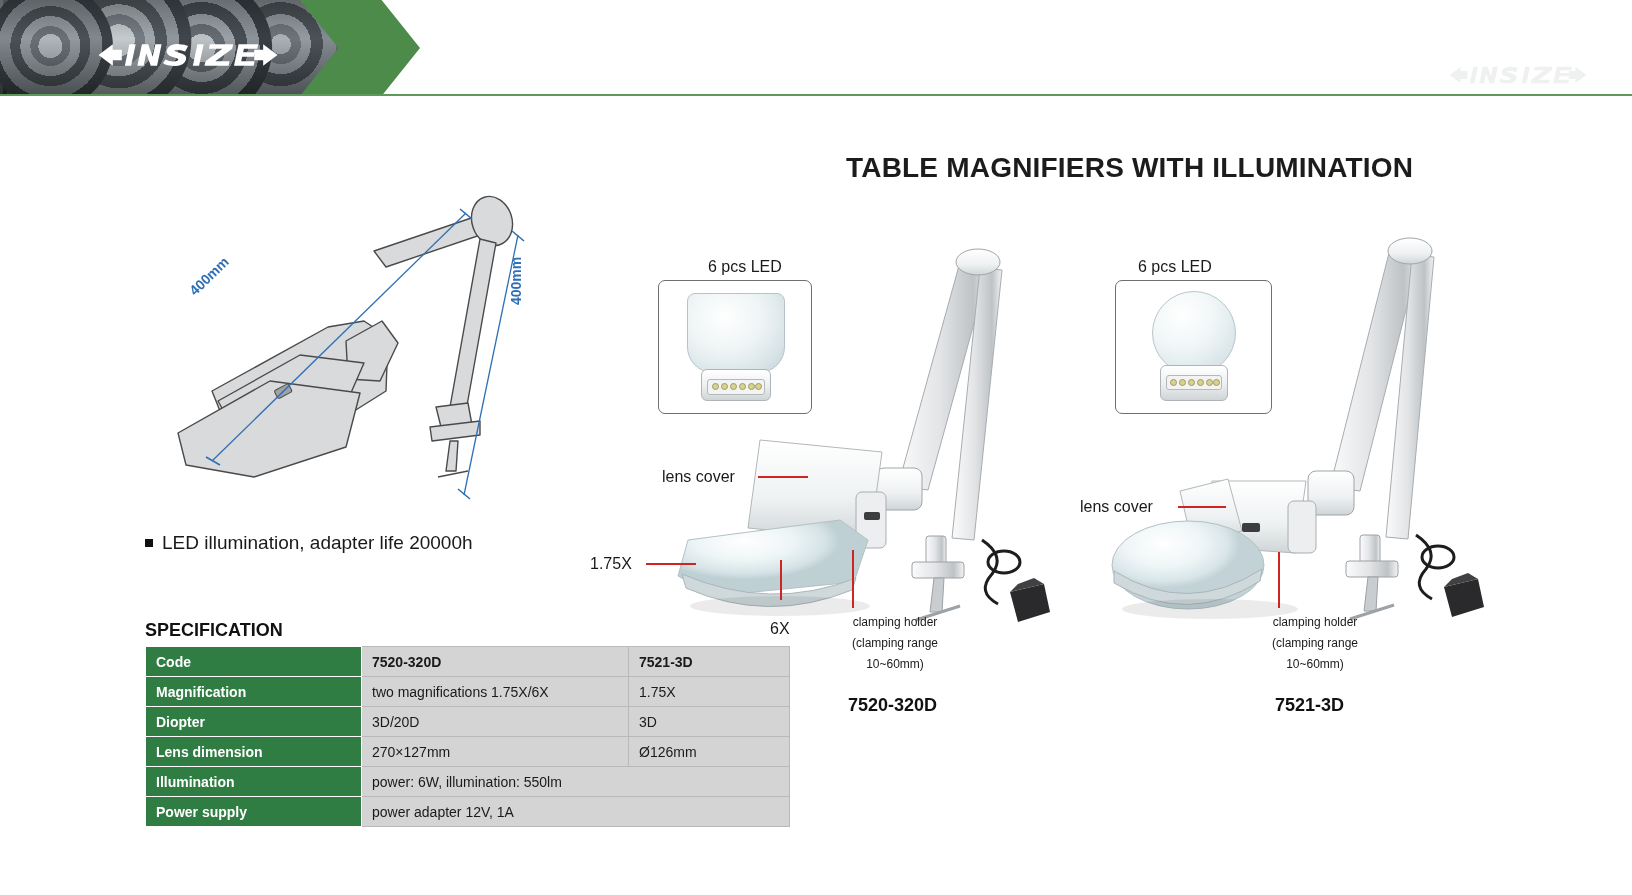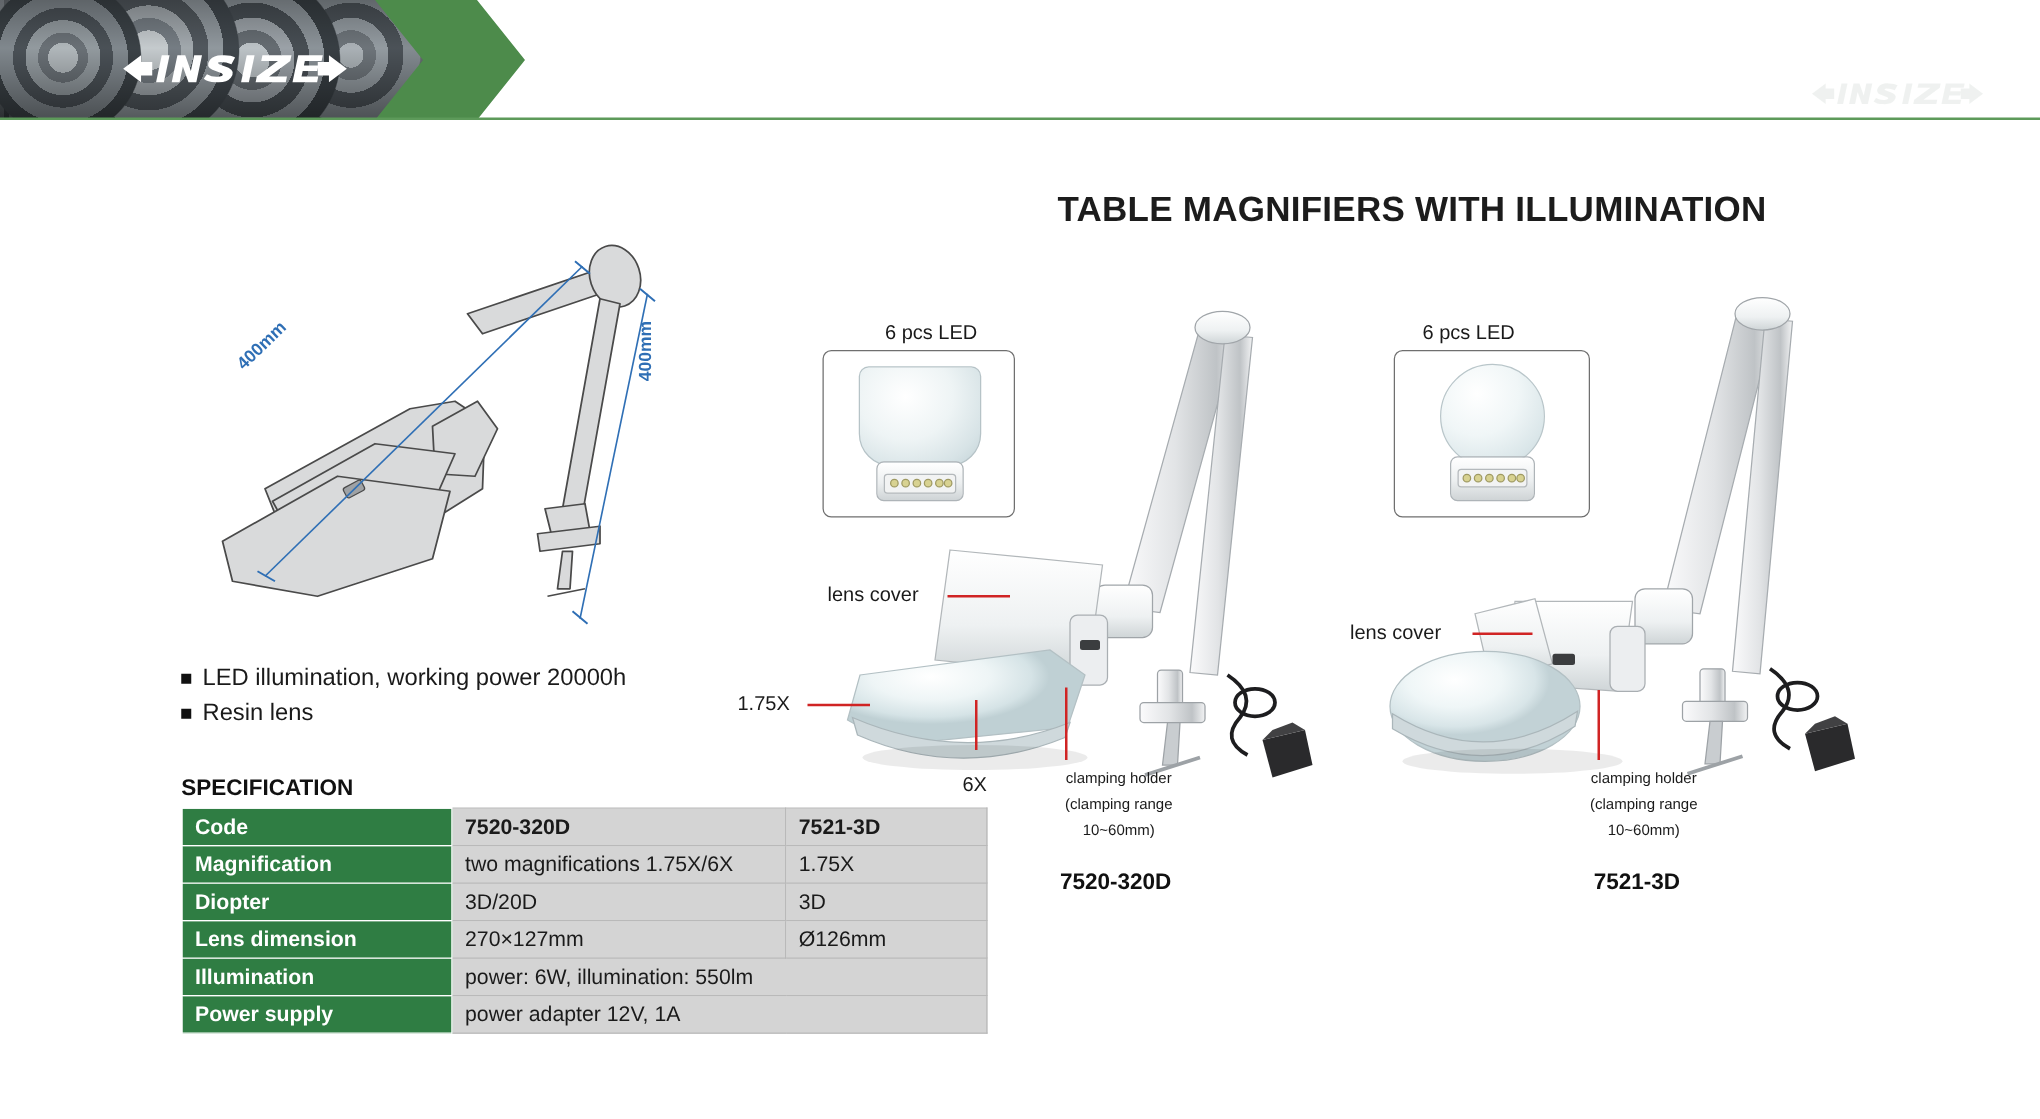--- a/index.html
+++ b/index.html
@@ -81,21 +81,21 @@
   
   .spec-head{
     position:absolute;left:145px;top:620px;
     font-size:18px;font-weight:bold;color:#111;text-align:center;
   }
   .spec-table{
     position:absolute;left:145px;top:646px;width:645px;
     border-collapse:collapse;table-layout:fixed;
   }
   .spec-table td{
-    height:29px;padding:0 10px;font-size:17px;border:1px solid #ffffff;
+    height:29px;padding:0 10px;font-size:14px;border:1px solid #ffffff;
     vertical-align:middle;
     margin-left:15px;
   }
   .spec-table td.lab{
     width:195px;background:#2f7d43;color:#fff;font-weight:bold;
     border:1px solid #ffffff;
   }
   .spec-table td.val{
     background:#d4d4d4;color:#1a1a1a;border:1px solid #b9b9b9;
   }
@@ -230,25 +230,21 @@
         <path d="M362,36 L374,46 M308,294 L320,304" stroke-width="1.6"></path>
       </g>
     </svg>
     <div class="dim-label dim-a">400mm</div>
     <div class="dim-label dim-b">400mm</div>
   </div>
 
   <div class="features">
     <div class="feature">
       <span class="sq"></span>
-      <span>LED illumination, working power 20000h</span>
-    </div>
-    <div class="feature">
-      <span class="sq"></span>
-      <span>Resin lens</span>
+      <span>LED illumination, adapter life 20000h</span>
     </div>
   </div>
 
   <div class="spec-head">SPECIFICATION</div>
   <table class="spec-table">
     <tbody>
       <tr>
         <td class="lab">Code</td>
         <td class="val b">7520-320D</td>
         <td class="val val2 b">7521-3D</td>

